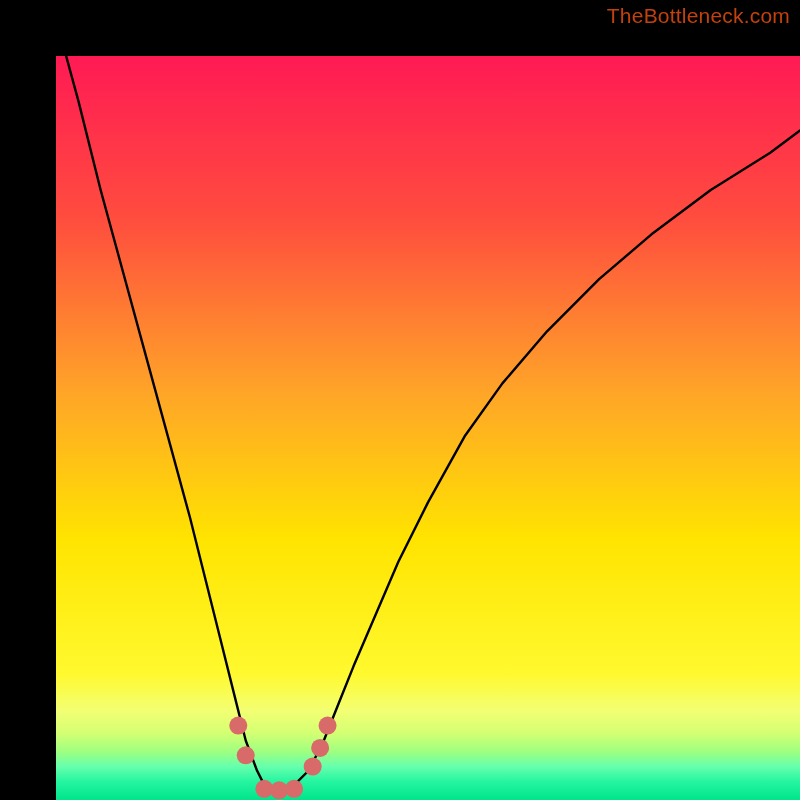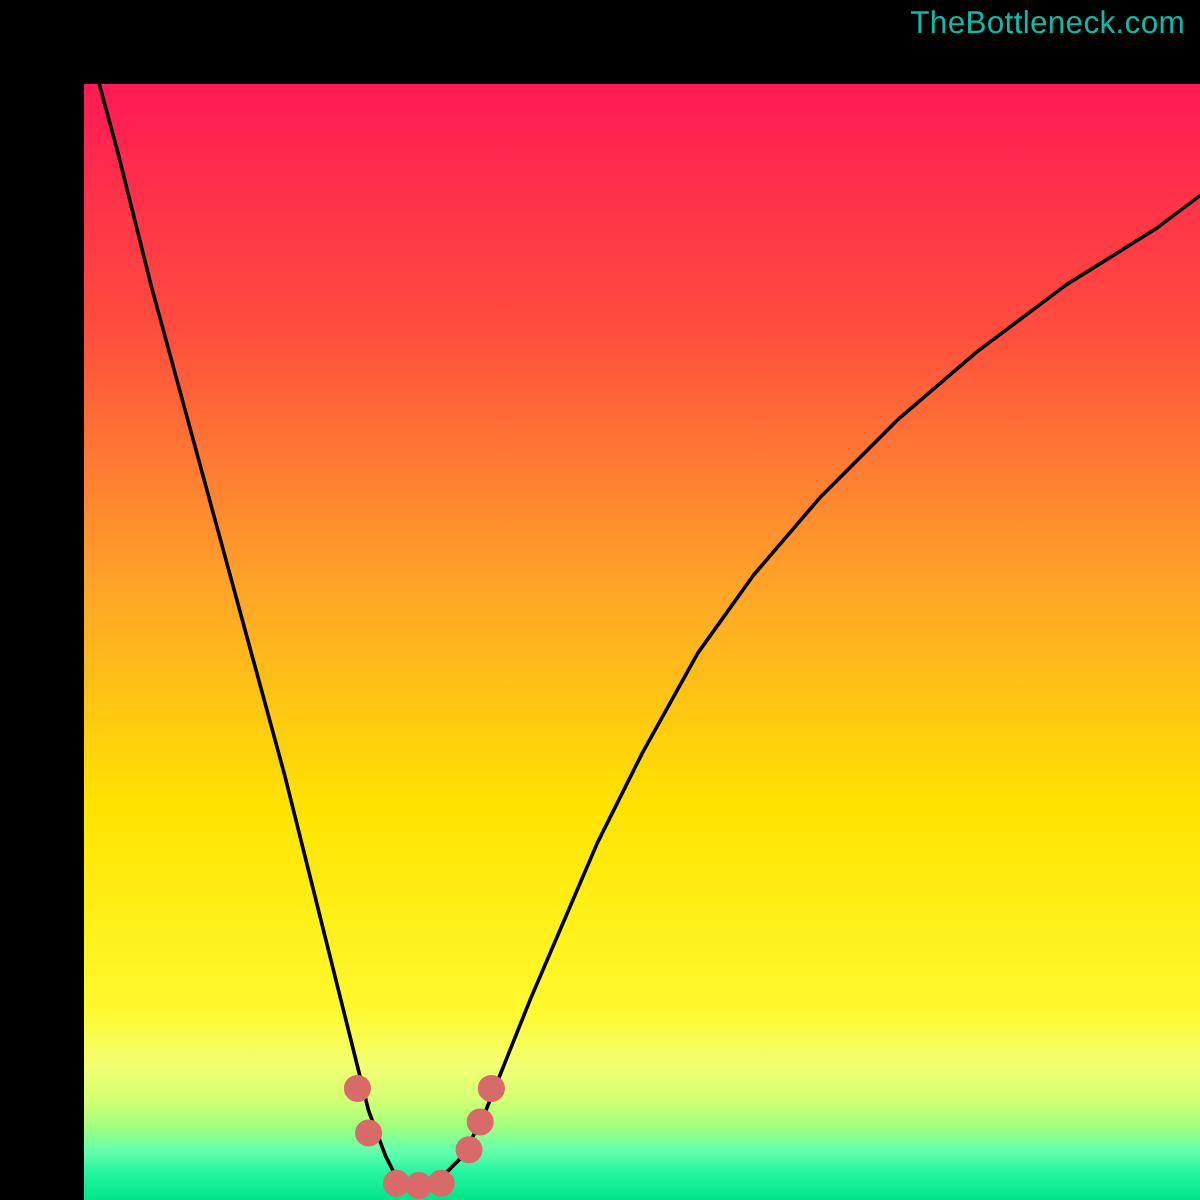--- a/index.html
+++ b/index.html
@@ -24,21 +24,21 @@
     position: absolute;
     left: 28px;
     top: 28px;
     width: 744px;
     height: 744px;
   }
   .watermark {
     position: absolute;
     top: 4px;
     right: 10px;
-    color: #14b8a6;
+    color: #c2410c;
     font-size: 21px;
     font-weight: 500;
     letter-spacing: 0.2px;
   }
   svg {
     display: block;
   }
 </style>
 </head>
 <body>

